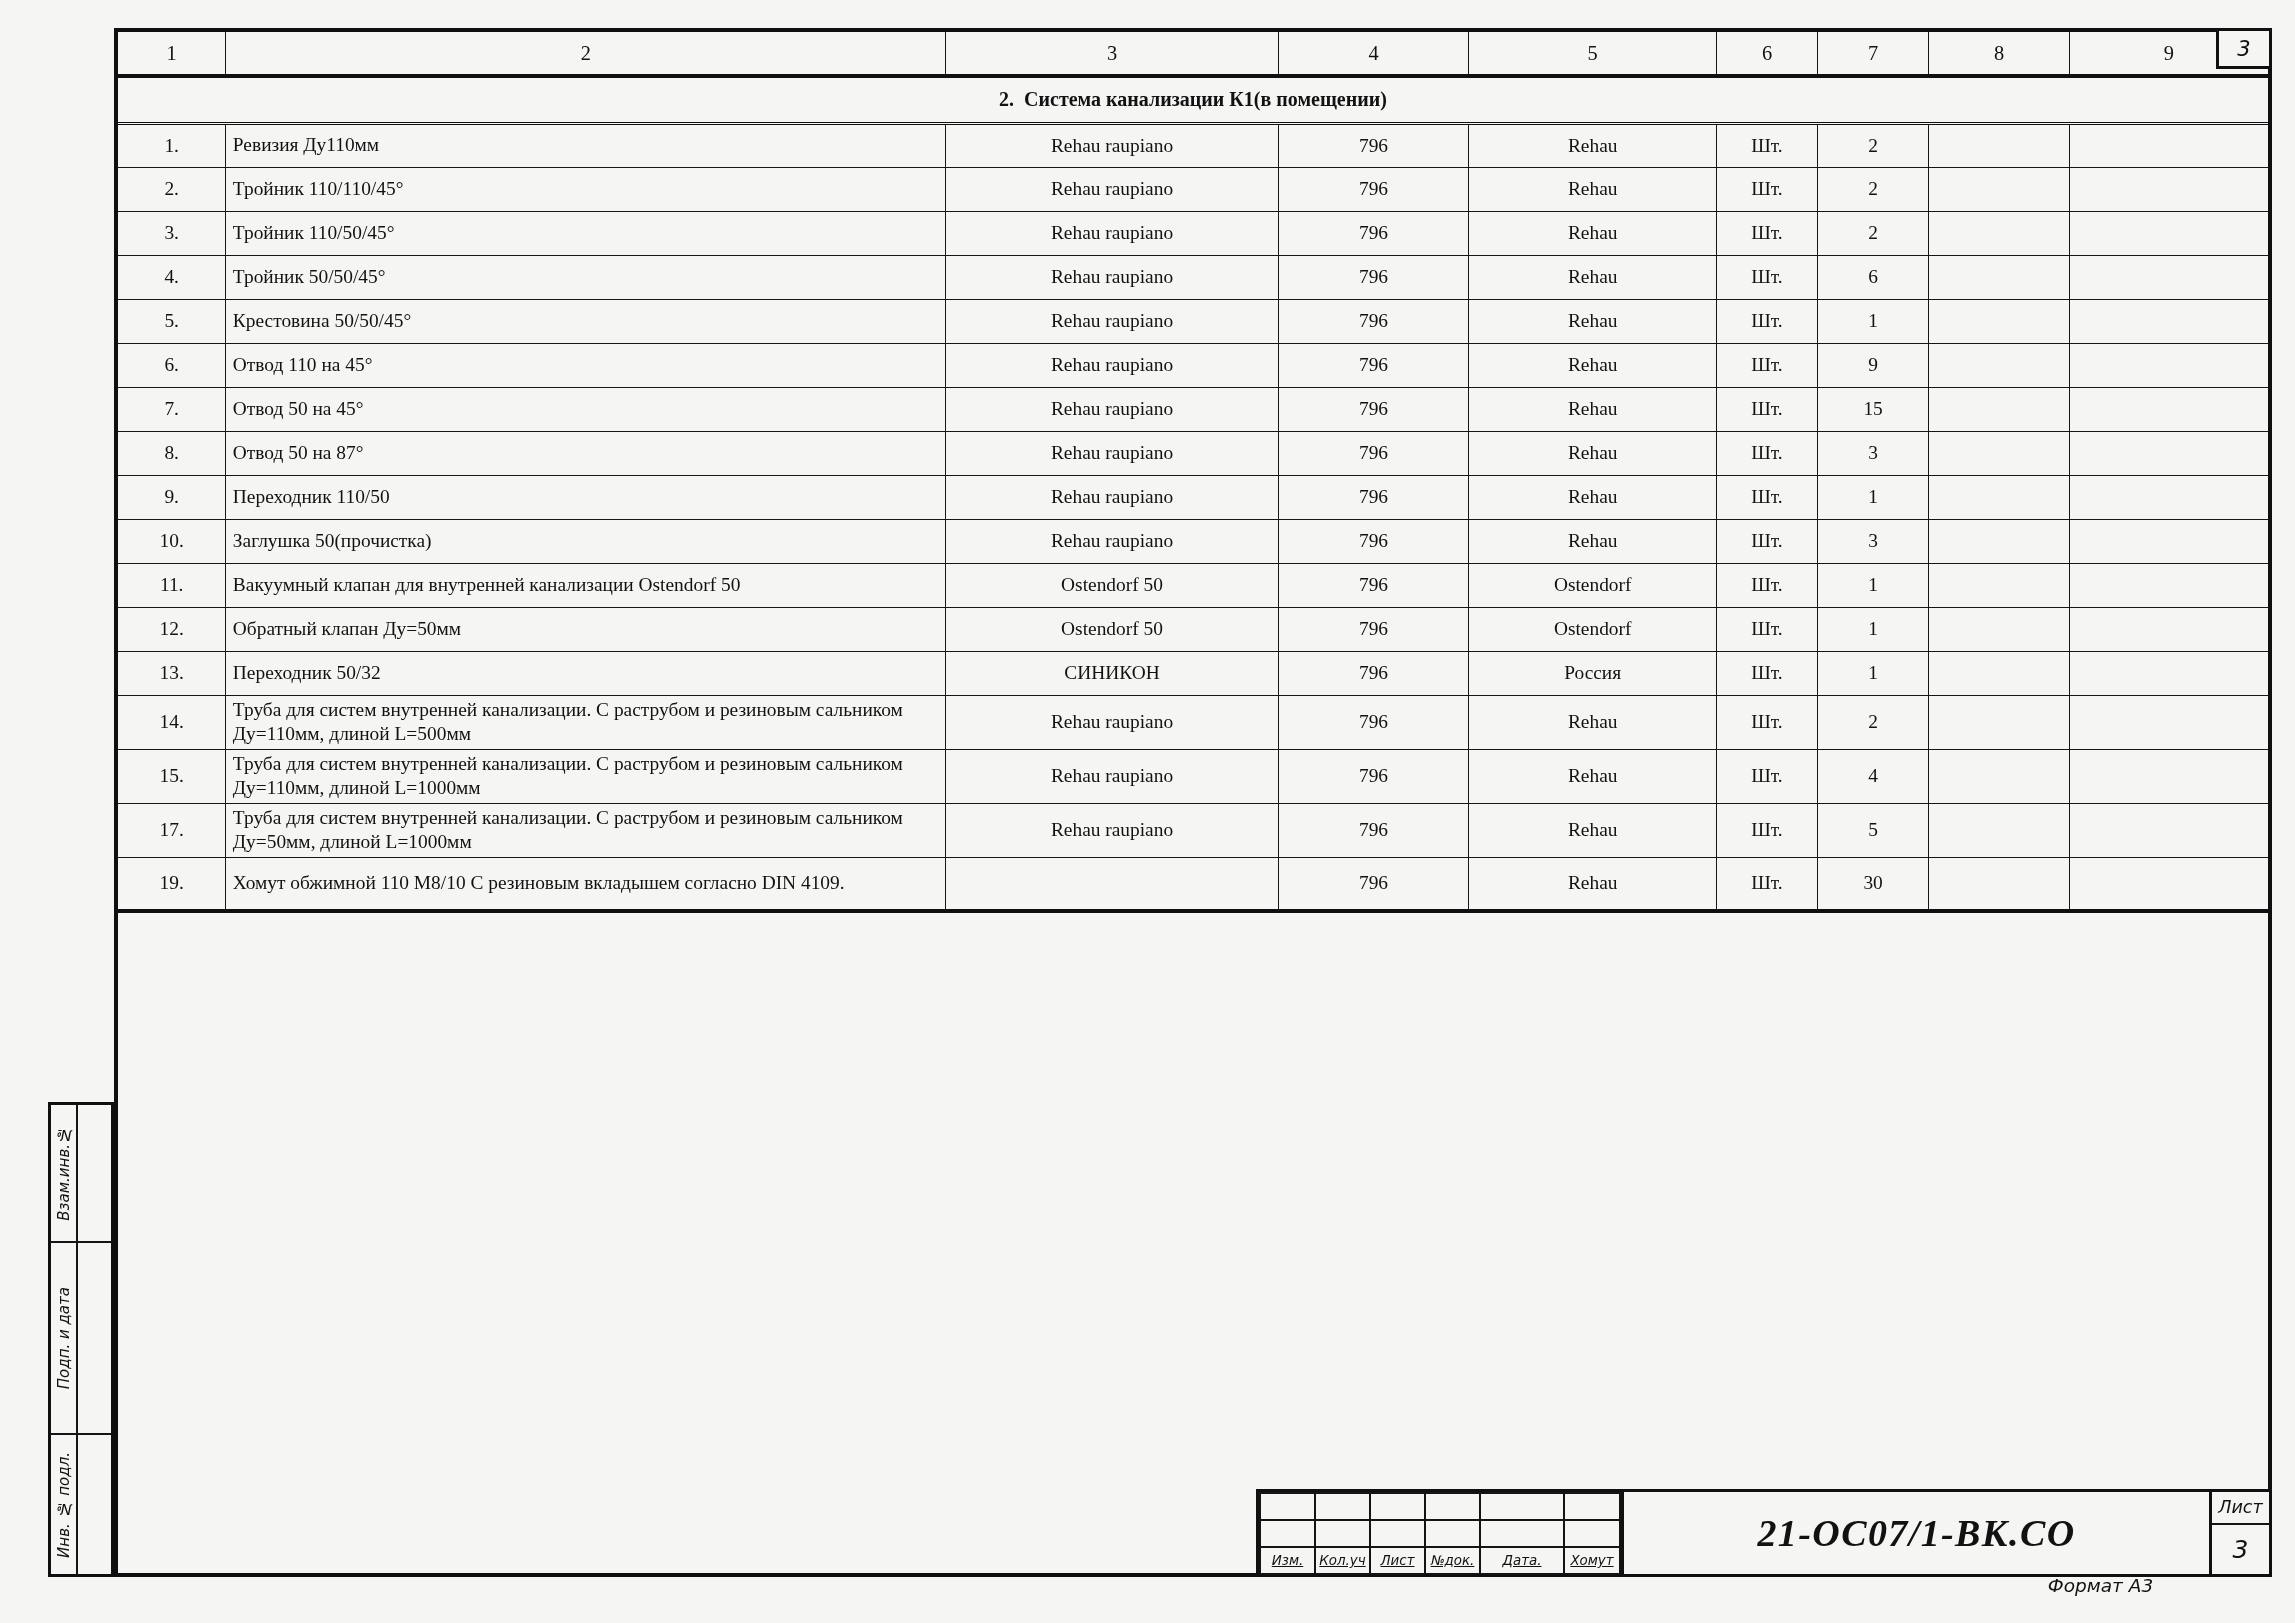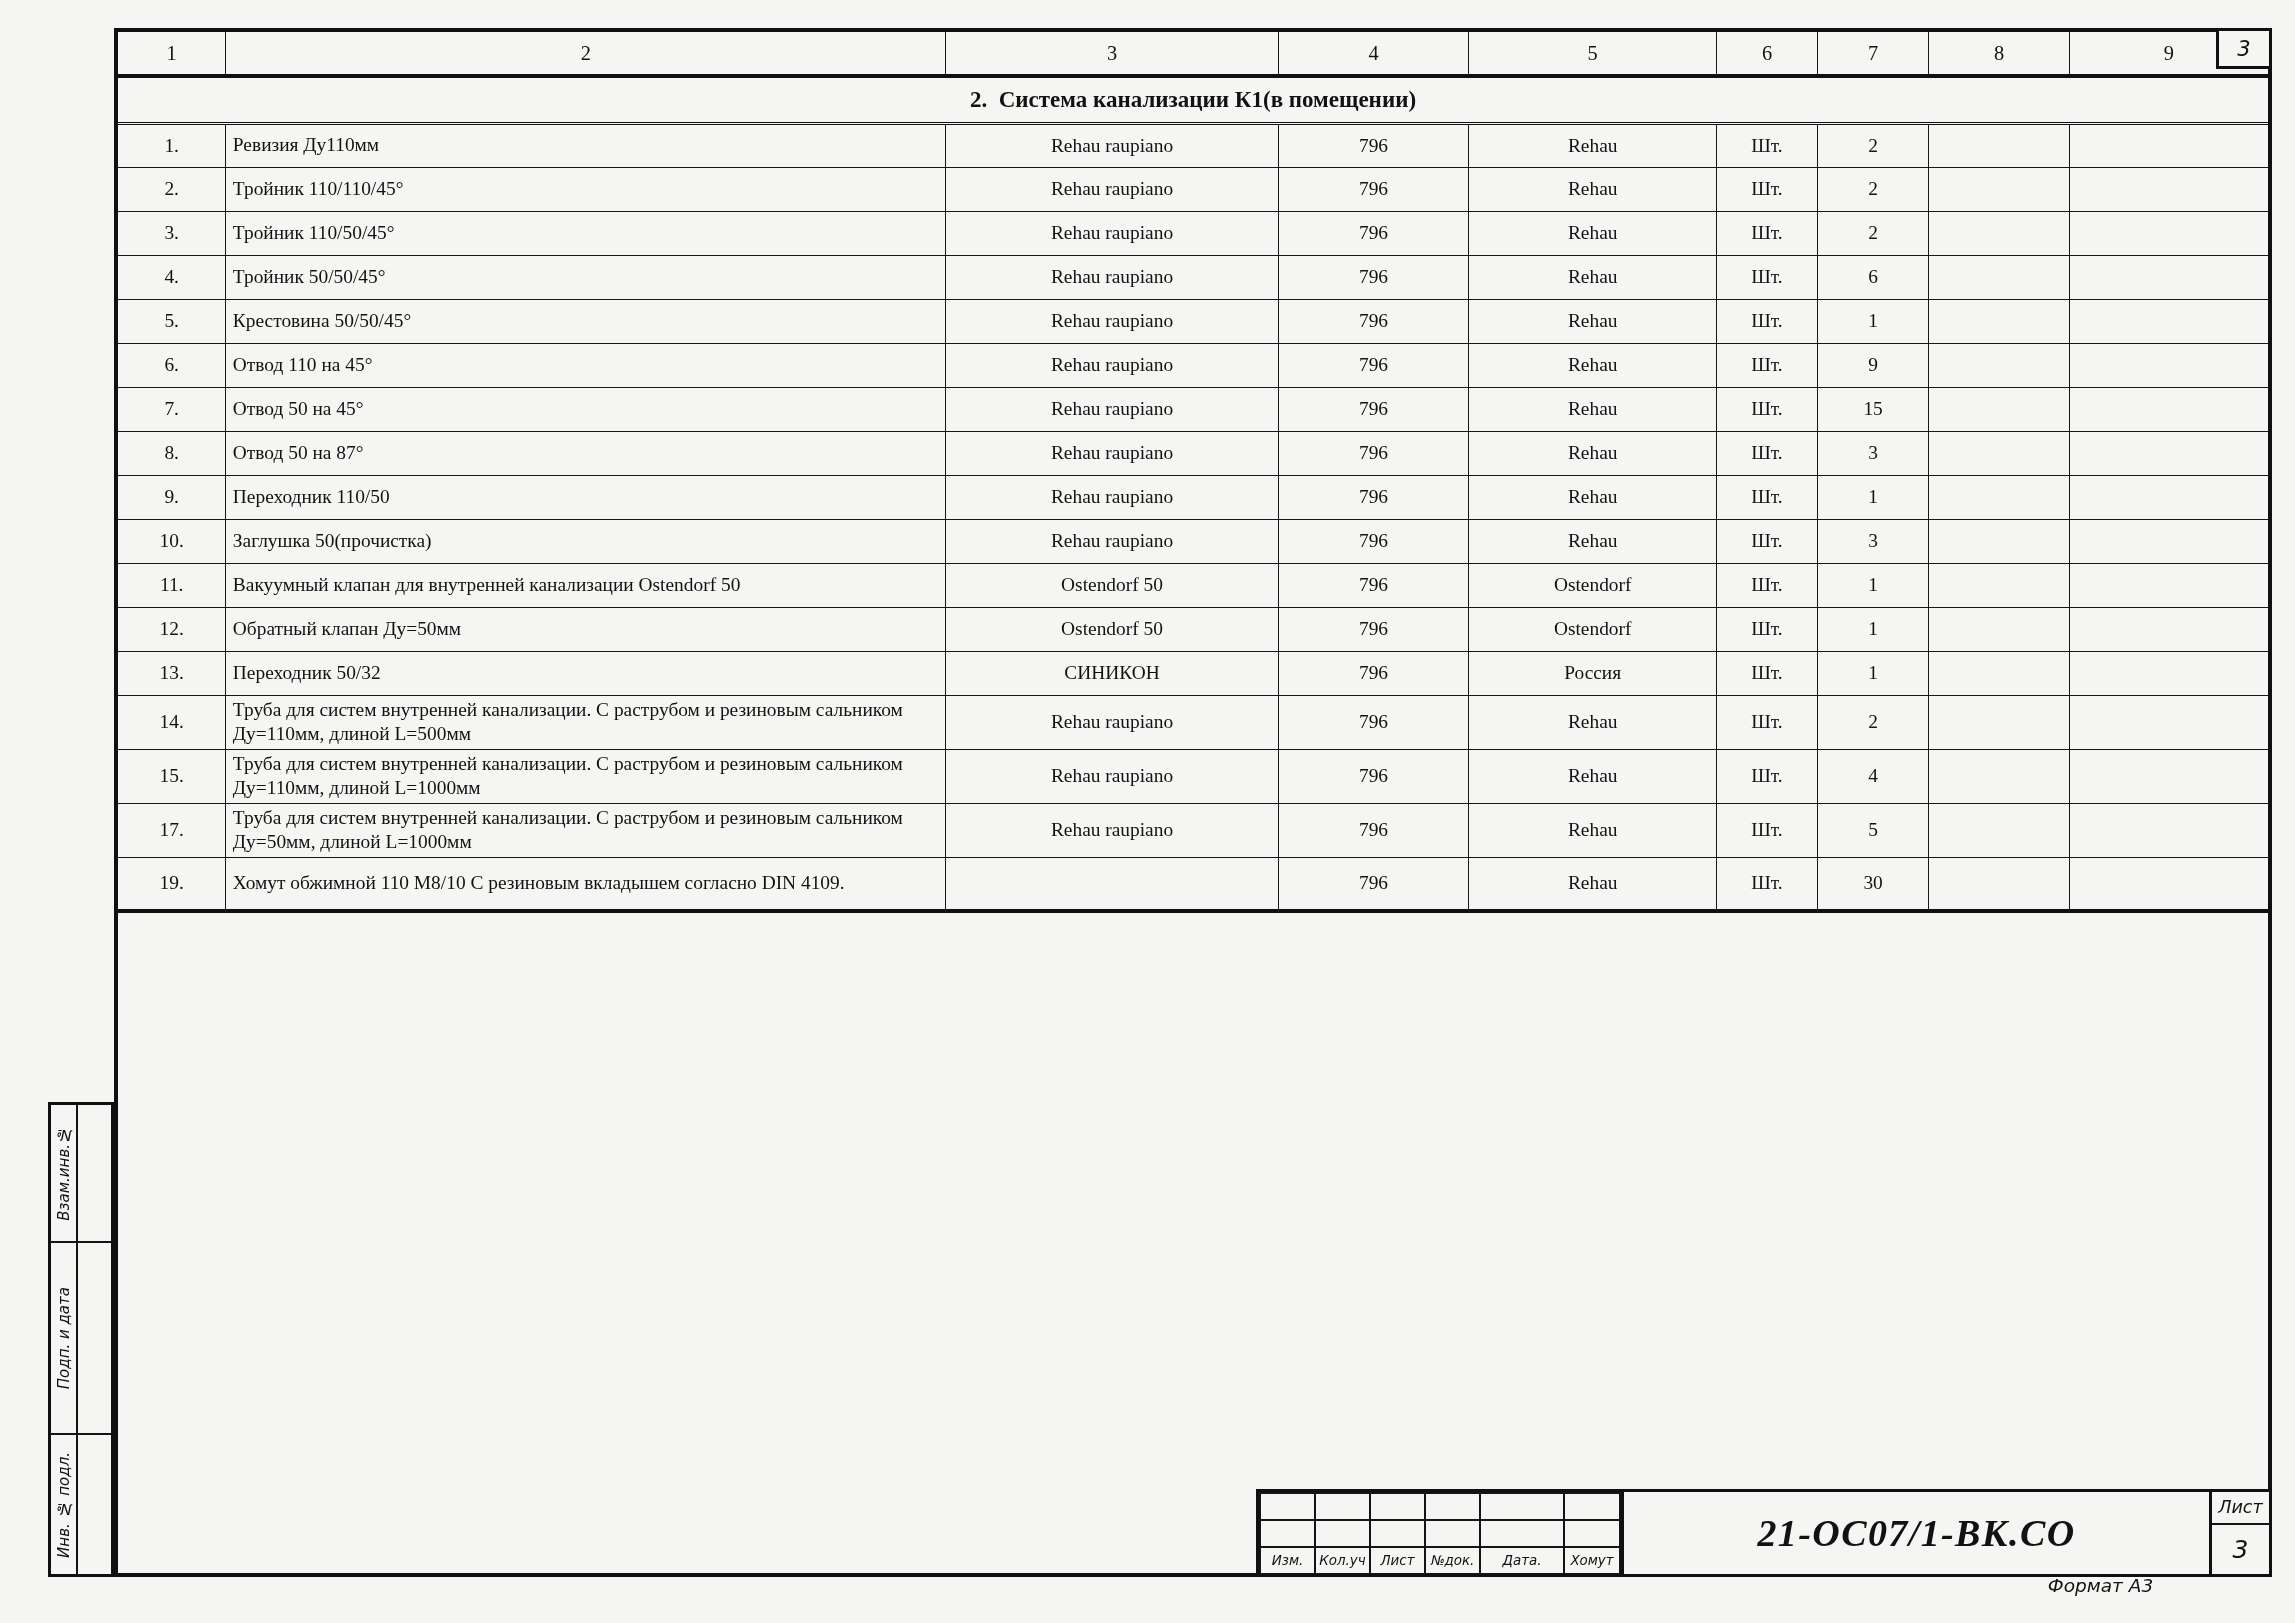--- a/index.html
+++ b/index.html
@@ -19,21 +19,21 @@
     border-collapse:collapse;table-layout:fixed;
     border:4.6px solid #101010;
   }
   table.spec th,table.spec td{
     border:1.4px solid #161616;box-sizing:border-box;
     font-weight:normal;font-size:19.4px;text-align:center;
     padding:0 3.7px;overflow:hidden;
   }
   tr.colnums th{height:46px;font-size:20.4px;border-bottom:4.2px solid #101010;}
   tr.titlerow th{
-    height:47px;font-size:23px;font-weight:bold;
+    height:47px;font-size:20px;font-weight:bold;
     border-bottom:3.7px double #101010;white-space:pre;
   }
   table.spec tbody tr{height:44px;}
   table.spec tbody tr:nth-child(n+14){height:54px;}
   table.spec td.c2{text-align:left;padding:1.4px 6.5px;line-height:1.24;}
   
   .corner{
     position:absolute;left:2216px;top:28px;width:56px;height:41px;
     border:3.2px solid #101010;box-sizing:border-box;background:#f5f5f3;
     display:flex;align-items:center;justify-content:center;
@@ -56,21 +56,21 @@
     position:absolute;left:1256px;top:1489px;width:1016px;height:88px;
     border:3.7px solid #101010;box-sizing:border-box;display:flex;background:#f5f5f3;
   }
   table.rev{
     width:358px;height:100%;border-collapse:collapse;table-layout:fixed;
     flex:0 0 358px;
   }
   .revwrap{flex:0 0 358px;border-right:3.7px solid #101010;box-sizing:border-box;}
   table.rev td{
     border:2.3px solid #141414;text-align:center;vertical-align:middle;
-    font:italic 13.4px "DejaVu Sans",sans-serif;padding:0 0.9px;overflow:hidden;
+    font:italic 13.4px "DejaVu Sans",sans-serif;padding:0 0.9px;overflow:hidden;text-decoration:underline;
   }
   table.rev tr{height:27px;}
   .doccode{
     flex:1;display:flex;align-items:center;justify-content:center;
     font:bold italic 38px "Liberation Serif","DejaVu Serif",serif;
     letter-spacing:1.4px;white-space:nowrap;
   }
   .sheetcell{flex:0 0 60px;border-left:3.7px solid #101010;box-sizing:border-box;display:flex;flex-direction:column;}
   .sheetcell .sl{
     height:30.5px;border-bottom:2.8px solid #141414;display:flex;align-items:center;justify-content:center;

